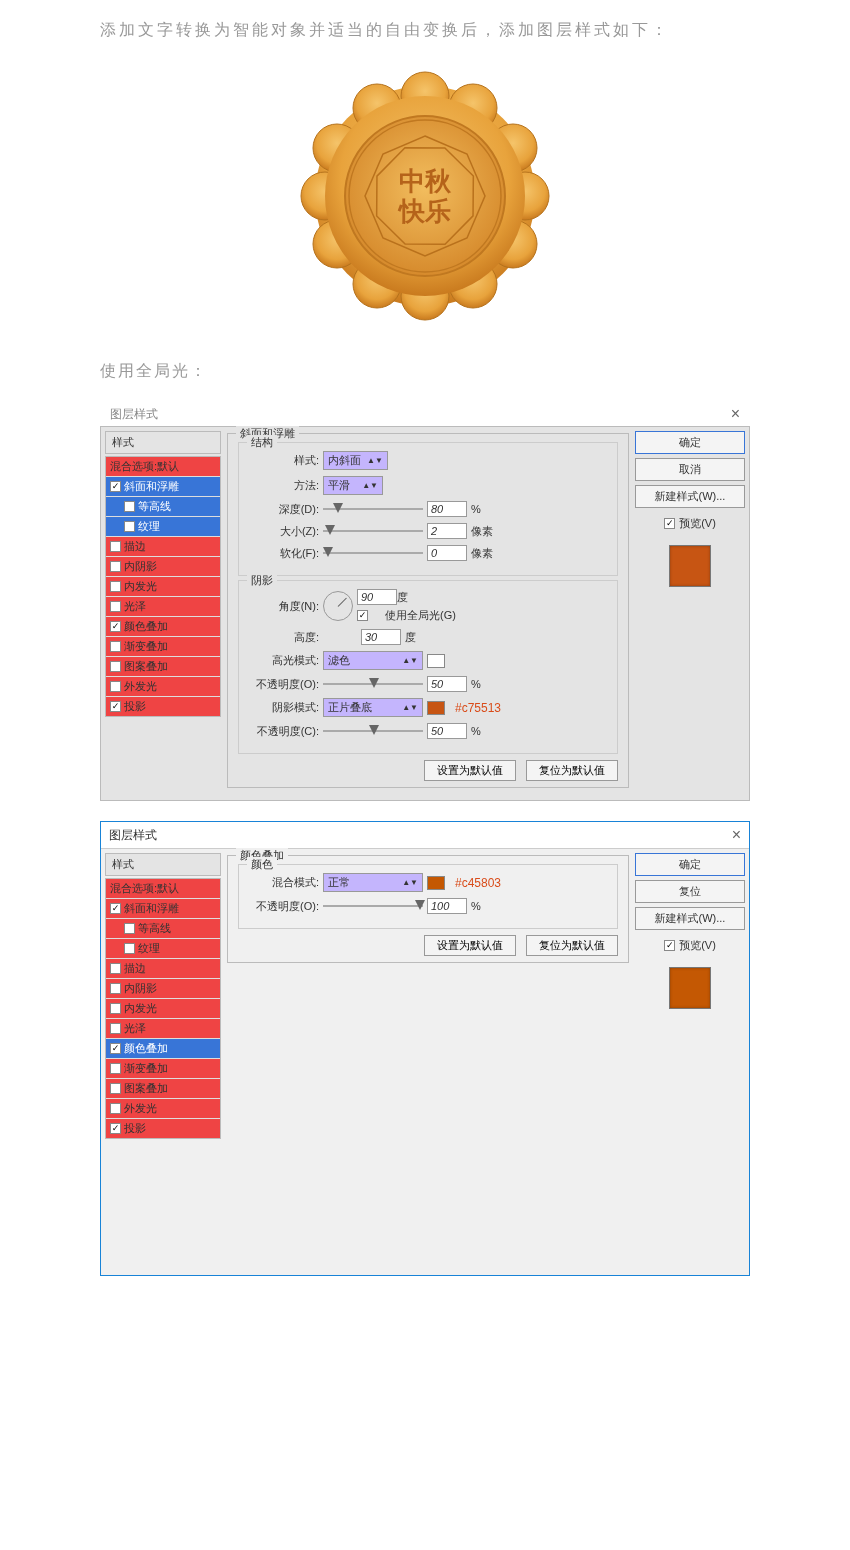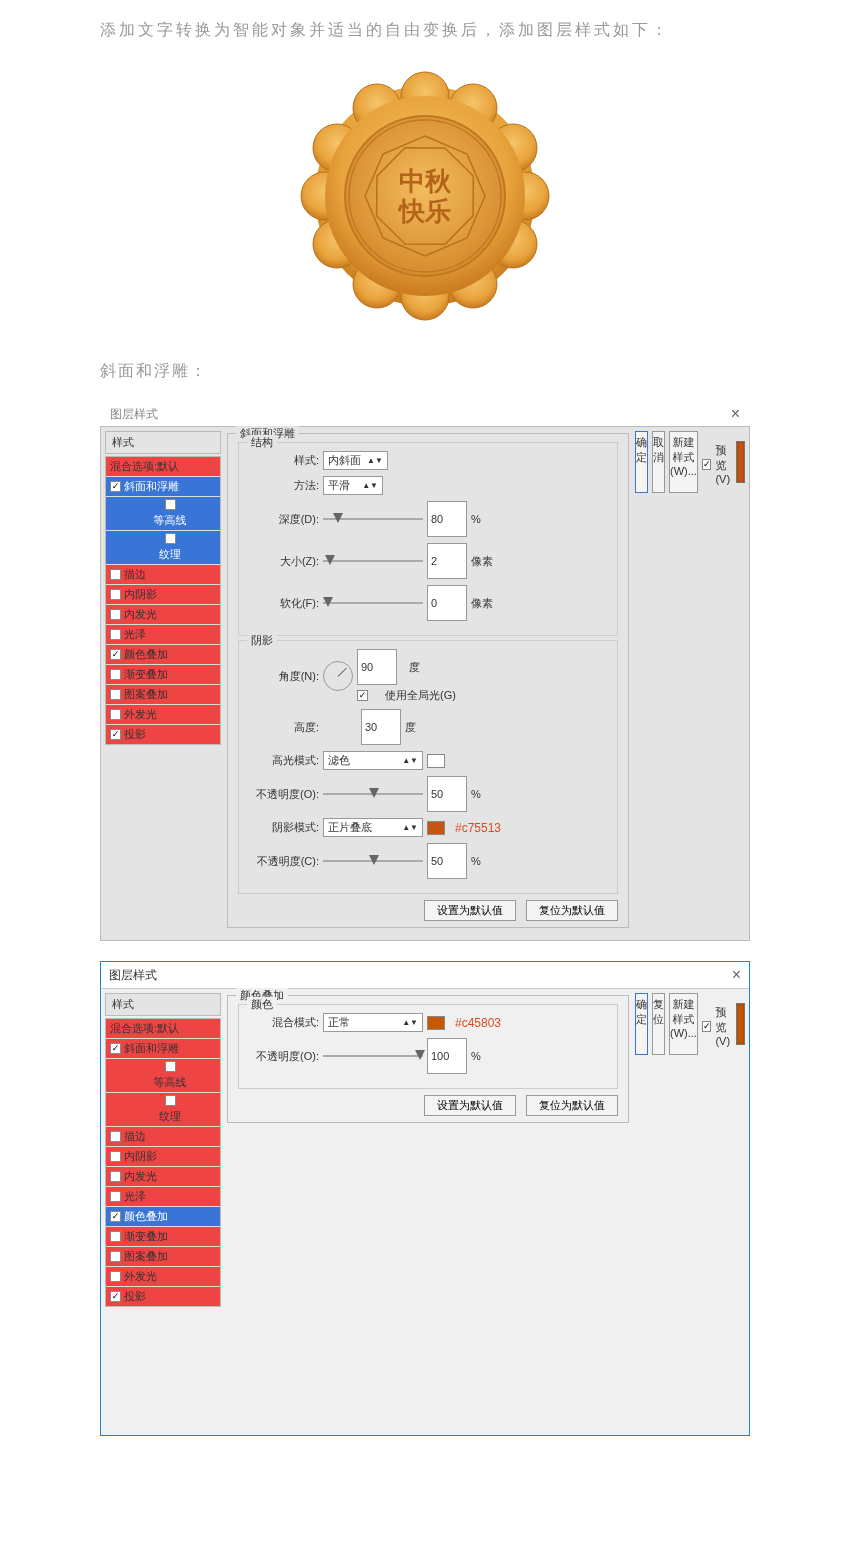--- a/index.html
+++ b/index.html
@@ -13,52 +13,52 @@
   .close-x { font-size: 16px; color: #666; }
   .dialog { background: #e4e4e4; border: 1px solid #bbb; margin: 0 100px 20px; }
   .dialog.win10 { background: #f0f0f0; border: 1px solid #1883d7; }
   .dialog-body { display: flex; padding: 4px; gap: 4px; align-items: flex-start; }
   .styles-panel { width: 116px; }
   .styles-header { background: #e4e4e4; border: 1px solid #bbb; padding: 3px 6px; margin-bottom: 2px; font-size: 11px; }
   .styles-list { border: 1px solid #bbb; background: #ef4444; }
   .style-row { display: flex; align-items: center; padding: 2px 4px; border-bottom: 1px solid #ddd; font-size: 11px; gap: 3px; }
   .style-row:last-child { border-bottom: none; }
   .style-row.selected { background: #3875d7; color: #fff; }
-  .style-row.sub { padding-left: 18px; flex-direction: column; }
+  .style-row.sub { padding-left: 18px; }
   .cb { width: 11px; height: 11px; border: 1px solid #888; background: #fff; display: inline-flex; align-items: center; justify-content: center; font-size: 9px; line-height: 1; }
   .cb.checked::after { content: "✓"; color: #000; }
   .style-row.selected .cb.checked::after { color: #000; }
   .center-panel { flex: 1; padding: 2px; }
   .group { border: 1px solid #bbb; padding: 8px 10px 6px; margin-bottom: 6px; position: relative; background: #e4e4e4; }
   .win10 .group { background: #f0f0f0; }
   .group-title { position: absolute; top: -8px; left: 8px; background: #e4e4e4; padding: 0 4px; font-size: 11px; }
   .win10 .group-title { background: #f0f0f0; }
   .subgroup { border: 1px solid #ccc; padding: 8px 10px; margin-bottom: 4px; position: relative; }
   .subgroup-title { position: absolute; top: -8px; left: 8px; background: #e4e4e4; padding: 0 4px; font-size: 11px; }
   .win10 .subgroup-title { background: #f0f0f0; }
   .form-row { display: flex; align-items: center; margin-bottom: 6px; gap: 4px; font-size: 11px; }
   .form-label { width: 70px; text-align: right; }
-  .select { border: 1px solid #999; background: #ffffff; padding: 1px 4px; font-size: 11px; min-width: 60px; display: inline-flex; align-items: center; justify-content: space-between; gap: 6px; }
+  .select { border: 1px solid #999; background: #c4b5fd; padding: 1px 4px; font-size: 11px; min-width: 60px; display: inline-flex; align-items: center; justify-content: space-between; gap: 6px; }
   .select .arrows { font-size: 8px; line-height: 1; }
   .slider { width: 100px; height: 14px; position: relative; display: inline-block; }
   .slider::before { content: ""; position: absolute; left: 0; right: 0; top: 6px; height: 2px; background: #aaa; }
   .slider-thumb { position: absolute; top: 1px; width: 0; height: 0; border-left: 5px solid transparent; border-right: 5px solid transparent; border-top: 10px solid #666; }
-  .num-input { width: 40px; border: 1px solid #999; padding: 11px 3px; text-align: left; font-size: 11px; background: #fff; display: inline-block; }
+  .num-input { width: 40px; border: 1px solid #999; padding: 1px 3px; text-align: left; font-size: 11px; background: #fff; display: inline-block; font-style: italic; }
   .unit { font-size: 11px; }
   .radio-holder { display: inline-flex; gap: 8px; align-items: center; }
   .radio { display: inline-flex; align-items: center; gap: 3px; }
   .radio-dot { width: 11px; height: 11px; border: 1px solid #777; border-radius: 50%; display: inline-flex; align-items: center; justify-content: center; }
   .radio-dot.on::after { content: ""; width: 5px; height: 5px; background: #333; border-radius: 50%; }
   .angle-dial { width: 30px; height: 30px; border: 1px solid #999; border-radius: 50%; position: relative; }
   .angle-dial::after { content: ""; position: absolute; left: 50%; top: 50%; width: 12px; height: 1px; background: #555; transform-origin: left center; transform: rotate(-45deg); }
   .swatch { width: 18px; height: 14px; border: 1px solid #888; display: inline-block; }
   .swatch.contour { background: linear-gradient(135deg, #fff 0%, #fff 48%, #333 52%, #333 100%); width: 26px; height: 20px; }
   .btn-row { display: flex; justify-content: flex-end; gap: 10px; margin-top: 6px; }
   .ps-btn { background: #f4f4f4; border: 1px solid #999; padding: 2px 12px; font-size: 11px; }
-  .right-panel { width: 110px; display: flex; flex-direction: row; gap: 4px; align-items: stretch; }
+  .right-panel { width: 110px; display: flex; flex-direction: column; gap: 4px; align-items: stretch; }
   .right-btn { border: 1px solid #999; background: #f4f4f4; padding: 3px 0; text-align: center; font-size: 11px; }
   .right-btn.primary { border: 1px solid #3875d7; }
   .preview-cb { display: flex; align-items: center; justify-content: center; gap: 4px; font-size: 11px; margin-top: 4px; }
   .preview-swatch { width: 42px; height: 42px; margin: 10px auto; border: 1px solid #777; background: #c75513; box-shadow: inset 0 0 3px rgba(0,0,0,.3); }
   .hex { color: #d94c1a; font-size: 12px; margin-left: 6px; }
   .dlg-titlebar { display: flex; justify-content: space-between; align-items: center; padding: 4px 8px; font-size: 12px; background: #fff; border-bottom: 1px solid #ccc; }
 </style>
 </head>
 <body>
 
@@ -103,21 +103,21 @@
           <polygon points="0,-60 42,-42 60,0 42,42 0,60 -42,42 -60,0 -42,-42"></polygon>
           <polygon points="0,-52 37,-37 52,0 37,37 0,52 -37,37 -52,0 -37,-37" transform="rotate(22.5)"></polygon>
         </g>
         <text x="0" y="-6" text-anchor="middle" font-size="26" font-weight="bold" fill="#b5631a" font-family="KaiTi,serif">中秋</text>
         <text x="0" y="24" text-anchor="middle" font-size="26" font-weight="bold" fill="#b5631a" font-family="KaiTi,serif">快乐</text>
       </g>
     </svg>
   </div>
 </div>
 
-<div class="subhead">斜面和浮雕：</div>
+<div class="subhead">使用全局光：</div>
 
 <div style="margin:0 100px;">
   <div class="dialog-title-row">
     <span>图层样式</span>
     <span class="close-x">×</span>
   </div>
 </div>
 <div class="dialog">
   <div class="dialog-body">
     <div class="styles-panel">
@@ -221,21 +221,21 @@
               <span class="num-input">0</span>
               <span class="unit">像素</span>
             </div>
         </div>
         <div class="subgroup">
           <div class="subgroup-title">阴影</div>
           <div class="form-row">
             <span class="form-label">角度(N):</span>
             <span class="angle-dial"></span>
             <span style="display:inline-flex;flex-direction:column;gap:3px;">
-              <span style="display:flex;gap:12px;align-items:center;">
+              <span style="display:flex;gap:0;align-items:center;">
                 <span class="num-input">90</span>
                   <span class="unit">度</span>
               </span>
               <span style="display:flex;gap:17px;align-items:center;">
                   <span class="cb checked"></span>
                   <span>使用全局光(G)</span>
                 </span>
             </span>
           </div>
           <div class="form-row">

